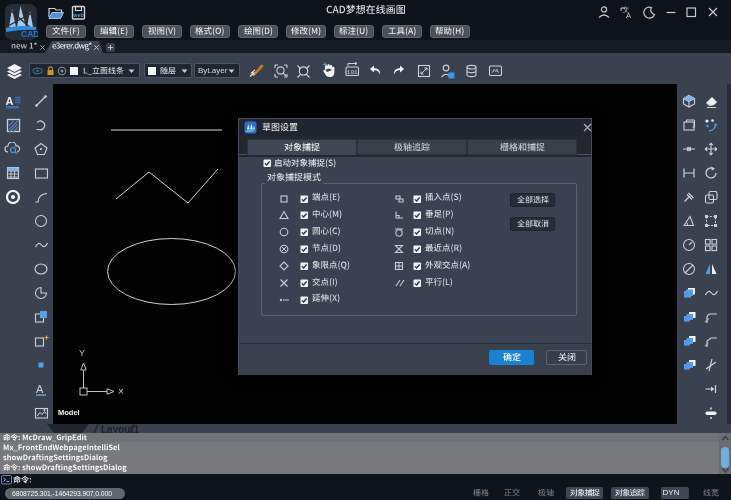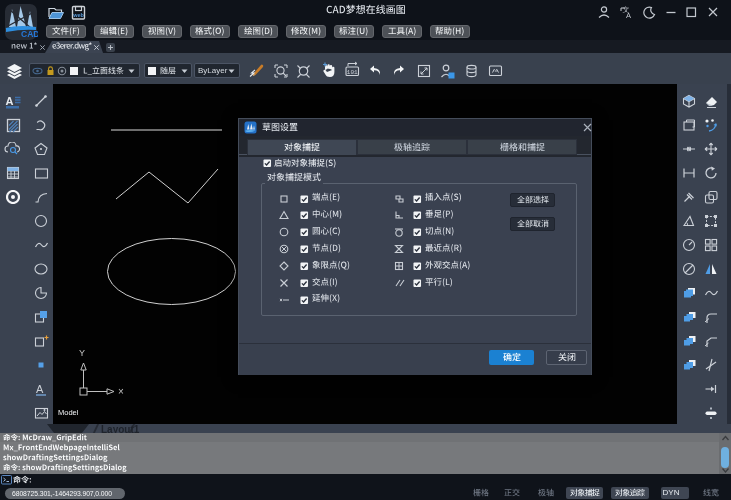--- a/index.html
+++ b/index.html
@@ -584,21 +584,21 @@
 <div class="abs" style="left:489px;top:350px;width:45px;height:15px;background:#1b81d2;border-radius:2px;"></div>
 <svg class="abs" style="left:502.5px;top:352.5px;overflow:visible" width="20" height="14">
       <path transform="translate(0,7.38)" d="M4.9 -7.6C4.5 -6.6 3.9 -5.6 3.1 -4.9C3.2 -4.8 3.5 -4.4 3.6 -4.3C3.7 -4.4 3.8 -4.5 4.0 -4.6V-3.0C4.0 -1.9 3.9 -0.6 3.0 0.3C3.2 0.4 3.6 0.6 3.7 0.8C4.2 0.2 4.5 -0.6 4.6 -1.4H5.7V0.4H6.5V-1.4H7.6V-0.2C7.6 -0.1 7.5 -0.1 7.4 -0.0C7.4 -0.0 7.0 -0.0 6.7 -0.1C6.8 0.2 6.9 0.5 6.9 0.7C7.4 0.7 7.8 0.7 8.1 0.5C8.3 0.4 8.4 0.2 8.4 -0.2V-5.3H6.8C7.2 -5.7 7.5 -6.1 7.7 -6.5L7.1 -6.9L7.0 -6.8H5.4C5.5 -7.0 5.5 -7.2 5.6 -7.4ZM5.7 -2.1H4.7C4.7 -2.4 4.8 -2.7 4.8 -3.0V-3.1H5.7ZM6.5 -2.1V-3.1H7.6V-2.1ZM5.7 -3.7H4.8V-4.6H5.7ZM6.5 -3.7V-4.6H7.6V-3.7ZM4.5 -5.3H4.5C4.7 -5.6 4.9 -5.8 5.0 -6.1H6.5C6.4 -5.8 6.2 -5.5 6.0 -5.3ZM0.5 -7.2V-6.4H1.5C1.3 -5.1 0.9 -3.9 0.3 -3.1C0.4 -2.8 0.6 -2.3 0.6 -2.1C0.8 -2.3 0.9 -2.5 1.0 -2.7V0.3H1.8V-0.4H3.3V-4.4H1.8C2.0 -5.0 2.2 -5.7 2.3 -6.4H3.6V-7.2ZM1.8 -3.6H2.6V-1.1H1.8Z M10.9 -3.4C10.8 -1.8 10.3 -0.5 9.3 0.2C9.5 0.3 9.8 0.6 10.0 0.8C10.5 0.3 11.0 -0.3 11.3 -1.1C12.1 0.3 13.4 0.6 15.2 0.6H17.4C17.4 0.4 17.5 -0.0 17.7 -0.2C17.2 -0.2 15.6 -0.2 15.2 -0.2C14.8 -0.2 14.3 -0.3 13.9 -0.3V-1.9H16.5V-2.7H13.9V-4.0H16.1V-4.8H10.9V-4.0H13.1V-0.6C12.4 -0.8 11.9 -1.3 11.6 -2.2C11.7 -2.5 11.7 -2.9 11.8 -3.3ZM12.8 -7.4C12.9 -7.2 13.0 -6.9 13.1 -6.6H9.7V-4.5H10.5V-5.8H16.4V-4.5H17.3V-6.6H14.1C14.0 -6.9 13.8 -7.4 13.6 -7.7Z" fill="#ffffff"></path>
     </svg>
 <div class="abs" style="left:546px;top:350px;width:41px;height:15px;background:#363d4b;border:1px solid #5d6472;border-radius:2px;box-sizing:border-box;"></div>
 <svg class="abs" style="left:557.5px;top:352.5px;overflow:visible" width="20" height="14">
       <path transform="translate(0,7.38)" d="M1.9 -7.2C2.3 -6.7 2.6 -6.2 2.8 -5.7H1.2V-4.9H4.1V-3.8L4.0 -3.4H0.6V-2.6H3.9C3.6 -1.7 2.7 -0.7 0.4 -0.0C0.6 0.2 0.9 0.5 1.0 0.8C3.2 0.0 4.2 -0.9 4.7 -1.9C5.4 -0.6 6.6 0.3 8.1 0.7C8.2 0.4 8.5 0.1 8.7 -0.1C7.1 -0.5 5.9 -1.4 5.2 -2.6H8.5V-3.4H5.0L5.0 -3.7V-4.9H8.0V-5.7H6.3C6.6 -6.2 7.0 -6.7 7.2 -7.3L6.3 -7.6C6.1 -7.0 5.7 -6.3 5.4 -5.7H3.0L3.6 -6.0C3.4 -6.5 3.0 -7.1 2.7 -7.5Z M9.7 -5.5V0.8H10.6V-5.5ZM9.8 -7.1C10.3 -6.7 10.8 -6.1 11.0 -5.7L11.7 -6.2C11.4 -6.6 10.9 -7.1 10.5 -7.5ZM14.0 -5.8V-4.6H11.2V-3.8H13.5C12.9 -2.9 11.9 -2.1 10.8 -1.5C10.9 -1.4 11.2 -1.1 11.3 -0.9C12.4 -1.5 13.3 -2.3 14.0 -3.2V-1.0C14.0 -0.9 13.9 -0.8 13.8 -0.8C13.6 -0.8 13.1 -0.8 12.6 -0.8C12.7 -0.6 12.9 -0.3 12.9 -0.0C13.6 -0.0 14.1 -0.0 14.4 -0.2C14.8 -0.3 14.9 -0.5 14.9 -1.0V-3.8H16.0V-4.6H14.9V-5.8ZM12.2 -7.1V-6.3H16.5V-0.2C16.5 -0.1 16.4 -0.1 16.3 -0.1C16.2 -0.1 15.8 -0.1 15.3 -0.1C15.5 0.1 15.6 0.5 15.6 0.7C16.2 0.7 16.7 0.7 16.9 0.6C17.2 0.4 17.3 0.2 17.3 -0.2V-7.1Z" fill="#e6e9ed"></path>
     </svg>
 <div class="abs" style="left:0px;top:424px;width:731px;height:9px;background:#3a4250;"></div>
 <div class="abs" style="left:47px;top:424px;width:42px;height:9px;background:#20252d;clip-path:polygon(0 0,100% 0,calc(100% - 7px) 100%,7px 100%);"></div>
-<div class="abs" style="left:58px;top:408px;font-size:7.5px;font-weight:normal;color:#f2f4f6;">Model</div>
+<div class="abs" style="left:58px;top:408px;font-size:7.5px;font-weight:bold;color:#f2f4f6;">Model</div>
 <div class="abs" style="left:95px;top:424px;width:1.5px;height:9px;background:#272c35;transform:skewX(-25deg);"></div>
 <div class="abs" style="left:131px;top:424px;width:1.5px;height:9px;background:#272c35;transform:skewX(-25deg);"></div>
 <div class="abs" style="left:101px;top:424.2px;font-size:10px;font-weight:bold;color:#1e232b;">Layout1</div>
 <div class="abs" style="left:0px;top:433px;width:731px;height:41px;background:#77797c;"></div>
 <div class="abs" style="left:0px;top:433px;width:731px;height:9px;background:#707275;"></div>
 <svg class="abs" style="left:3.0px;top:434.0px;overflow:visible" width="85" height="12">
       <path transform="translate(0,6.15)" d="M3.8 -6.5C3.1 -5.6 1.6 -4.7 0.1 -4.4C0.3 -4.1 0.6 -3.8 0.7 -3.5C1.1 -3.7 1.6 -3.9 2.1 -4.1V-3.6H5.3V-4.1C5.8 -3.9 6.2 -3.7 6.7 -3.5C6.8 -3.8 7.1 -4.2 7.3 -4.4C6.2 -4.6 5.0 -5.2 4.4 -5.8L4.5 -6.0ZM2.7 -4.4C3.1 -4.7 3.5 -5.0 3.8 -5.2C4.1 -4.9 4.4 -4.7 4.8 -4.4ZM0.8 -3.2V0.1H1.7V-0.5H3.3V-3.2ZM1.7 -2.4H2.5V-1.3H1.7ZM3.9 -3.2V0.7H4.8V-2.4H5.8V-1.1C5.8 -1.1 5.8 -1.0 5.7 -1.0C5.6 -1.0 5.3 -1.0 5.0 -1.0C5.1 -0.8 5.2 -0.5 5.3 -0.2C5.8 -0.2 6.1 -0.2 6.4 -0.4C6.6 -0.5 6.7 -0.7 6.7 -1.1V-3.2Z M10.4 -4.0C10.8 -3.7 11.2 -3.3 11.4 -2.9H8.7V-2.1H12.4C12.1 -1.7 11.7 -1.4 11.4 -1.0C11.0 -1.3 10.6 -1.5 10.3 -1.6L9.6 -1.0C10.5 -0.5 11.7 0.3 12.2 0.7L12.9 -0.1C12.7 -0.2 12.4 -0.4 12.1 -0.6C12.8 -1.2 13.6 -2.0 14.1 -2.6L13.5 -3.0L13.3 -2.9H11.6L12.2 -3.5C11.9 -3.8 11.4 -4.2 11.1 -4.5ZM11.3 -6.4C10.5 -5.4 9.0 -4.5 7.7 -4.0C7.9 -3.7 8.2 -3.4 8.3 -3.2C9.4 -3.7 10.4 -4.3 11.3 -5.2C12.2 -4.4 13.3 -3.6 14.2 -3.2C14.4 -3.4 14.7 -3.8 14.9 -4.0C13.9 -4.4 12.7 -5.1 11.9 -5.7L12.1 -6.0Z M16.2 -2.7C16.6 -2.7 16.9 -3.1 16.9 -3.5C16.9 -3.9 16.6 -4.2 16.2 -4.2C15.8 -4.2 15.5 -3.9 15.5 -3.5C15.5 -3.1 15.8 -2.7 16.2 -2.7ZM16.2 0.1C16.6 0.1 16.9 -0.2 16.9 -0.6C16.9 -1.0 16.6 -1.3 16.2 -1.3C15.8 -1.3 15.5 -1.0 15.5 -0.6C15.5 -0.2 15.8 0.1 16.2 0.1Z M19.8 0.0H20.8V-2.3C20.8 -2.9 20.7 -3.6 20.7 -4.1H20.7L21.1 -2.8L22.0 -0.5H22.6L23.5 -2.8L24.0 -4.1H24.0C23.9 -3.6 23.9 -2.9 23.9 -2.3V0.0H24.9V-5.6H23.6L22.7 -2.9C22.6 -2.6 22.5 -2.2 22.4 -1.9H22.3C22.2 -2.2 22.1 -2.6 22.0 -2.9L21.1 -5.6H19.8Z M27.9 0.1C28.4 0.1 28.9 -0.1 29.3 -0.4L28.9 -1.1C28.6 -0.9 28.3 -0.8 28.0 -0.8C27.4 -0.8 27.0 -1.3 27.0 -2.1C27.0 -2.9 27.4 -3.4 28.1 -3.4C28.3 -3.4 28.5 -3.3 28.7 -3.1L29.2 -3.8C28.9 -4.1 28.5 -4.3 28.0 -4.3C26.9 -4.3 25.9 -3.5 25.9 -2.1C25.9 -0.7 26.8 0.1 27.9 0.1Z M30.2 0.0H31.8C33.4 0.0 34.4 -0.9 34.4 -2.8C34.4 -4.7 33.4 -5.6 31.7 -5.6H30.2ZM31.3 -0.9V-4.7H31.6C32.7 -4.7 33.3 -4.2 33.3 -2.8C33.3 -1.5 32.7 -0.9 31.6 -0.9Z M35.4 0.0H36.5V-2.5C36.8 -3.1 37.2 -3.3 37.5 -3.3C37.7 -3.3 37.8 -3.3 37.9 -3.3L38.1 -4.2C38.0 -4.3 37.9 -4.3 37.6 -4.3C37.2 -4.3 36.8 -4.0 36.4 -3.5H36.4L36.3 -4.2H35.4Z M39.7 0.1C40.2 0.1 40.6 -0.1 41.0 -0.4H41.0L41.1 0.0H42.0V-2.5C42.0 -3.7 41.5 -4.3 40.4 -4.3C39.7 -4.3 39.1 -4.0 38.7 -3.8L39.0 -3.0C39.4 -3.2 39.8 -3.4 40.2 -3.4C40.7 -3.4 40.9 -3.1 40.9 -2.7C39.2 -2.5 38.5 -2.0 38.5 -1.1C38.5 -0.4 39.0 0.1 39.7 0.1ZM40.1 -0.8C39.8 -0.8 39.5 -0.9 39.5 -1.2C39.5 -1.6 39.9 -1.9 40.9 -2.0V-1.2C40.6 -0.9 40.4 -0.8 40.1 -0.8Z M43.8 0.0H45.1L45.5 -1.8C45.6 -2.2 45.7 -2.6 45.8 -3.1H45.8C45.9 -2.6 45.9 -2.2 46.0 -1.8L46.5 0.0H47.8L48.8 -4.2H47.8L47.3 -2.1C47.3 -1.7 47.2 -1.3 47.1 -0.9H47.1C47.0 -1.3 46.9 -1.7 46.8 -2.1L46.3 -4.2H45.3L44.8 -2.1C44.7 -1.7 44.6 -1.3 44.5 -0.9H44.5C44.4 -1.3 44.4 -1.7 44.3 -2.1L43.9 -4.2H42.8Z M49.1 1.2H53.2V0.5H49.1Z M56.3 0.1C57.1 0.1 57.8 -0.2 58.1 -0.6V-3.1H56.2V-2.2H57.1V-1.1C57.0 -0.9 56.7 -0.9 56.5 -0.9C55.4 -0.9 54.8 -1.6 54.8 -2.8C54.8 -4.0 55.4 -4.7 56.4 -4.7C56.9 -4.7 57.2 -4.5 57.5 -4.2L58.1 -4.9C57.7 -5.3 57.1 -5.7 56.3 -5.7C54.9 -5.7 53.7 -4.6 53.7 -2.8C53.7 -0.9 54.8 0.1 56.3 0.1Z M59.2 0.0H60.3V-2.5C60.6 -3.1 61.0 -3.3 61.3 -3.3C61.5 -3.3 61.6 -3.3 61.7 -3.3L61.9 -4.2C61.8 -4.3 61.7 -4.3 61.4 -4.3C61.0 -4.3 60.6 -4.0 60.2 -3.5H60.2L60.1 -4.2H59.2Z M62.5 0.0H63.6V-4.2H62.5ZM63.1 -4.9C63.4 -4.9 63.7 -5.1 63.7 -5.5C63.7 -5.8 63.4 -6.1 63.1 -6.1C62.7 -6.1 62.4 -5.8 62.4 -5.5C62.4 -5.1 62.7 -4.9 63.1 -4.9Z M64.8 1.6H65.9V0.3L65.9 -0.4C66.2 -0.1 66.5 0.1 66.9 0.1C67.8 0.1 68.7 -0.7 68.7 -2.2C68.7 -3.5 68.1 -4.3 67.0 -4.3C66.6 -4.3 66.1 -4.1 65.8 -3.8H65.8L65.7 -4.2H64.8ZM66.7 -0.8C66.4 -0.8 66.2 -0.9 65.9 -1.1V-3.0C66.2 -3.3 66.4 -3.4 66.7 -3.4C67.3 -3.4 67.6 -3.0 67.6 -2.2C67.6 -1.2 67.2 -0.8 66.7 -0.8Z M69.7 0.0H73.2V-0.9H70.8V-2.4H72.8V-3.3H70.8V-4.6H73.1V-5.6H69.7Z M75.7 0.1C76.1 0.1 76.6 -0.1 76.9 -0.4H76.9L77.0 0.0H77.9V-6.0H76.8V-4.5L76.8 -3.8C76.5 -4.1 76.2 -4.3 75.8 -4.3C74.9 -4.3 74.0 -3.5 74.0 -2.1C74.0 -0.7 74.7 0.1 75.7 0.1ZM76.0 -0.8C75.4 -0.8 75.1 -1.2 75.1 -2.1C75.1 -2.9 75.5 -3.4 76.0 -3.4C76.3 -3.4 76.5 -3.3 76.8 -3.1V-1.2C76.5 -0.9 76.3 -0.8 76.0 -0.8Z M79.1 0.0H80.2V-4.2H79.1ZM79.6 -4.9C80.0 -4.9 80.3 -5.1 80.3 -5.5C80.3 -5.8 80.0 -6.1 79.6 -6.1C79.2 -6.1 79.0 -5.8 79.0 -5.5C79.0 -5.1 79.2 -4.9 79.6 -4.9Z M82.9 0.1C83.2 0.1 83.5 0.0 83.8 -0.1L83.6 -0.9C83.5 -0.8 83.3 -0.8 83.2 -0.8C82.8 -0.8 82.6 -1.0 82.6 -1.5V-3.3H83.6V-4.2H82.6V-5.3H81.7L81.6 -4.2L80.9 -4.1V-3.3H81.5V-1.5C81.5 -0.5 81.9 0.1 82.9 0.1Z" fill="#fbfcfd"></path>
     </svg>
 <svg class="abs" style="left:3.0px;top:444.0px;overflow:visible" width="118" height="12">
       <path transform="translate(0,6.15)" d="M0.7 0.0H1.7V-2.3C1.7 -2.9 1.6 -3.6 1.5 -4.1H1.6L2.0 -2.8L2.9 -0.5H3.5L4.4 -2.8L4.8 -4.1H4.9C4.8 -3.6 4.7 -2.9 4.7 -2.3V0.0H5.7V-5.6H4.5L3.6 -2.9C3.4 -2.6 3.4 -2.2 3.2 -1.9H3.2C3.1 -2.2 3.0 -2.6 2.9 -2.9L1.9 -5.6H0.7Z M6.5 0.0H7.7L8.0 -0.8C8.2 -1.0 8.3 -1.3 8.4 -1.5H8.4C8.6 -1.3 8.7 -1.0 8.8 -0.8L9.3 0.0H10.5L9.2 -2.1L10.4 -4.2H9.3L8.9 -3.5C8.8 -3.2 8.7 -3.0 8.6 -2.7H8.6C8.5 -3.0 8.3 -3.2 8.2 -3.5L7.8 -4.2H6.6L7.8 -2.2Z M10.7 1.2H14.8V0.5H10.7Z M15.5 0.0H16.7V-2.2H18.6V-3.2H16.7V-4.6H19.0V-5.6H15.5Z M19.8 0.0H20.9V-2.5C21.2 -3.1 21.6 -3.3 21.9 -3.3C22.1 -3.3 22.2 -3.3 22.4 -3.3L22.5 -4.2C22.4 -4.3 22.3 -4.3 22.0 -4.3C21.6 -4.3 21.2 -4.0 20.9 -3.5H20.8L20.7 -4.2H19.8Z M24.9 0.1C25.9 0.1 26.9 -0.7 26.9 -2.1C26.9 -3.5 25.9 -4.3 24.9 -4.3C23.8 -4.3 22.9 -3.5 22.9 -2.1C22.9 -0.7 23.8 0.1 24.9 0.1ZM24.9 -0.8C24.3 -0.8 24.0 -1.3 24.0 -2.1C24.0 -2.9 24.3 -3.4 24.9 -3.4C25.4 -3.4 25.8 -2.9 25.8 -2.1C25.8 -1.3 25.4 -0.8 24.9 -0.8Z M27.8 0.0H28.9V-2.9C29.2 -3.2 29.4 -3.4 29.8 -3.4C30.2 -3.4 30.4 -3.1 30.4 -2.5V0.0H31.5V-2.6C31.5 -3.7 31.1 -4.3 30.2 -4.3C29.6 -4.3 29.2 -4.0 28.8 -3.6H28.8L28.7 -4.2H27.8Z M34.2 0.1C34.5 0.1 34.8 0.0 35.0 -0.1L34.9 -0.9C34.7 -0.8 34.6 -0.8 34.4 -0.8C34.1 -0.8 33.9 -1.0 33.9 -1.5V-3.3H34.9V-4.2H33.9V-5.3H33.0L32.8 -4.2L32.2 -4.1V-3.3H32.8V-1.5C32.8 -0.5 33.2 0.1 34.2 0.1Z M35.9 0.0H39.4V-0.9H37.0V-2.4H38.9V-3.3H37.0V-4.6H39.3V-5.6H35.9Z M40.4 0.0H41.5V-2.9C41.8 -3.2 42.0 -3.4 42.4 -3.4C42.8 -3.4 43.0 -3.1 43.0 -2.5V0.0H44.1V-2.6C44.1 -3.7 43.7 -4.3 42.8 -4.3C42.2 -4.3 41.8 -4.0 41.4 -3.6H41.4L41.3 -4.2H40.4Z M46.7 0.1C47.1 0.1 47.5 -0.1 47.8 -0.4H47.9L47.9 0.0H48.8V-6.0H47.7V-4.5L47.8 -3.8C47.5 -4.1 47.2 -4.3 46.7 -4.3C45.8 -4.3 45.0 -3.5 45.0 -2.1C45.0 -0.7 45.6 0.1 46.7 0.1ZM47.0 -0.8C46.4 -0.8 46.1 -1.2 46.1 -2.1C46.1 -2.9 46.5 -3.4 47.0 -3.4C47.2 -3.4 47.5 -3.3 47.7 -3.1V-1.2C47.5 -0.9 47.2 -0.8 47.0 -0.8Z M50.6 0.0H52.0L52.6 -2.8C52.7 -3.2 52.8 -3.6 52.9 -4.0H52.9C52.9 -3.6 53.0 -3.2 53.1 -2.8L53.7 0.0H55.1L56.1 -5.6H55.1L54.7 -2.8C54.6 -2.3 54.5 -1.7 54.4 -1.1H54.4C54.2 -1.7 54.1 -2.3 54.0 -2.8L53.4 -5.6H52.4L51.8 -2.8C51.7 -2.3 51.5 -1.7 51.4 -1.1H51.4C51.3 -1.7 51.2 -2.3 51.1 -2.8L50.7 -5.6H49.6Z M58.7 0.1C59.2 0.1 59.8 -0.1 60.2 -0.4L59.8 -1.0C59.5 -0.8 59.2 -0.8 58.9 -0.8C58.2 -0.8 57.8 -1.1 57.7 -1.8H60.3C60.3 -1.9 60.3 -2.1 60.3 -2.3C60.3 -3.5 59.7 -4.3 58.6 -4.3C57.6 -4.3 56.6 -3.5 56.6 -2.1C56.6 -0.7 57.5 0.1 58.7 0.1ZM57.7 -2.5C57.8 -3.1 58.2 -3.4 58.6 -3.4C59.1 -3.4 59.4 -3.1 59.4 -2.5Z M63.4 0.1C64.3 0.1 65.1 -0.7 65.1 -2.2C65.1 -3.5 64.5 -4.3 63.5 -4.3C63.1 -4.3 62.6 -4.1 62.3 -3.8L62.3 -4.5V-6.0H61.2V0.0H62.1L62.2 -0.4H62.2C62.6 -0.1 63.0 0.1 63.4 0.1ZM63.1 -0.8C62.9 -0.8 62.6 -0.9 62.3 -1.1V-3.0C62.6 -3.3 62.9 -3.4 63.2 -3.4C63.7 -3.4 64.0 -3.0 64.0 -2.2C64.0 -1.2 63.6 -0.8 63.1 -0.8Z M66.1 1.6H67.2V0.3L67.1 -0.4C67.5 -0.1 67.8 0.1 68.2 0.1C69.1 0.1 70.0 -0.7 70.0 -2.2C70.0 -3.5 69.3 -4.3 68.3 -4.3C67.9 -4.3 67.4 -4.1 67.1 -3.8H67.1L67.0 -4.2H66.1ZM67.9 -0.8C67.7 -0.8 67.4 -0.9 67.2 -1.1V-3.0C67.5 -3.3 67.7 -3.4 68.0 -3.4C68.6 -3.4 68.8 -3.0 68.8 -2.2C68.8 -1.2 68.4 -0.8 67.9 -0.8Z M71.9 0.1C72.4 0.1 72.8 -0.1 73.2 -0.4H73.2L73.3 0.0H74.2V-2.5C74.2 -3.7 73.7 -4.3 72.6 -4.3C71.9 -4.3 71.3 -4.0 70.9 -3.8L71.2 -3.0C71.6 -3.2 72.0 -3.4 72.4 -3.4C72.9 -3.4 73.1 -3.1 73.1 -2.7C71.4 -2.5 70.7 -2.0 70.7 -1.1C70.7 -0.4 71.2 0.1 71.9 0.1ZM72.3 -0.8C72.0 -0.8 71.7 -0.9 71.7 -1.2C71.7 -1.6 72.1 -1.9 73.1 -2.0V-1.2C72.8 -0.9 72.6 -0.8 72.3 -0.8Z M76.8 1.8C78.2 1.8 79.1 1.2 79.1 0.3C79.1 -0.4 78.5 -0.7 77.5 -0.7H76.8C76.3 -0.7 76.2 -0.8 76.2 -1.1C76.2 -1.2 76.2 -1.3 76.3 -1.4C76.5 -1.4 76.7 -1.3 76.9 -1.3C77.8 -1.3 78.5 -1.8 78.5 -2.8C78.5 -3.0 78.4 -3.2 78.3 -3.4H79.0V-4.2H77.5C77.3 -4.3 77.1 -4.3 76.9 -4.3C76.0 -4.3 75.2 -3.8 75.2 -2.8C75.2 -2.3 75.5 -1.9 75.7 -1.7V-1.7C75.5 -1.5 75.3 -1.2 75.3 -0.9C75.3 -0.5 75.4 -0.3 75.7 -0.2V-0.1C75.3 0.1 75.1 0.4 75.1 0.7C75.1 1.5 75.8 1.8 76.8 1.8ZM76.9 -2.0C76.5 -2.0 76.2 -2.3 76.2 -2.8C76.2 -3.3 76.5 -3.5 76.9 -3.5C77.2 -3.5 77.5 -3.3 77.5 -2.8C77.5 -2.3 77.2 -2.0 76.9 -2.0ZM77.0 1.1C76.4 1.1 76.0 0.9 76.0 0.6C76.0 0.4 76.1 0.2 76.3 0.1C76.4 0.1 76.6 0.1 76.8 0.1H77.3C77.8 0.1 78.0 0.2 78.0 0.5C78.0 0.8 77.6 1.1 77.0 1.1Z M81.6 0.1C82.2 0.1 82.7 -0.1 83.1 -0.4L82.7 -1.0C82.4 -0.8 82.1 -0.8 81.8 -0.8C81.2 -0.8 80.7 -1.1 80.6 -1.8H83.2C83.2 -1.9 83.3 -2.1 83.3 -2.3C83.3 -3.5 82.7 -4.3 81.5 -4.3C80.5 -4.3 79.6 -3.5 79.6 -2.1C79.6 -0.7 80.5 0.1 81.6 0.1ZM80.6 -2.5C80.7 -3.1 81.1 -3.4 81.5 -3.4C82.1 -3.4 82.3 -3.1 82.3 -2.5Z M84.3 0.0H85.4V-5.6H84.3Z M86.6 0.0H87.7V-2.9C88.1 -3.2 88.3 -3.4 88.6 -3.4C89.0 -3.4 89.2 -3.1 89.2 -2.5V0.0H90.3V-2.6C90.3 -3.7 89.9 -4.3 89.0 -4.3C88.4 -4.3 88.0 -4.0 87.7 -3.6H87.6L87.5 -4.2H86.6Z M93.0 0.1C93.4 0.1 93.7 0.0 93.9 -0.1L93.7 -0.9C93.6 -0.8 93.4 -0.8 93.3 -0.8C92.9 -0.8 92.7 -1.0 92.7 -1.5V-3.3H93.8V-4.2H92.7V-5.3H91.8L91.7 -4.2L91.0 -4.1V-3.3H91.6V-1.5C91.6 -0.5 92.0 0.1 93.0 0.1Z M96.4 0.1C97.0 0.1 97.5 -0.1 97.9 -0.4L97.5 -1.0C97.2 -0.8 96.9 -0.8 96.6 -0.8C96.0 -0.8 95.5 -1.1 95.4 -1.8H98.0C98.0 -1.9 98.1 -2.1 98.1 -2.3C98.1 -3.5 97.5 -4.3 96.3 -4.3C95.3 -4.3 94.3 -3.5 94.3 -2.1C94.3 -0.7 95.3 0.1 96.4 0.1ZM95.4 -2.5C95.5 -3.1 95.9 -3.4 96.3 -3.4C96.9 -3.4 97.1 -3.1 97.1 -2.5Z M100.0 0.1C100.3 0.1 100.4 0.1 100.6 0.0L100.4 -0.8C100.4 -0.8 100.3 -0.8 100.3 -0.8C100.2 -0.8 100.1 -0.9 100.1 -1.1V-6.0H99.0V-1.2C99.0 -0.4 99.2 0.1 100.0 0.1Z M102.4 0.1C102.6 0.1 102.8 0.1 102.9 0.0L102.8 -0.8C102.7 -0.8 102.7 -0.8 102.7 -0.8C102.5 -0.8 102.4 -0.9 102.4 -1.1V-6.0H101.3V-1.2C101.3 -0.4 101.6 0.1 102.4 0.1Z M103.7 0.0H104.8V-4.2H103.7ZM104.2 -4.9C104.6 -4.9 104.9 -5.1 104.9 -5.5C104.9 -5.8 104.6 -6.1 104.2 -6.1C103.9 -6.1 103.6 -5.8 103.6 -5.5C103.6 -5.1 103.9 -4.9 104.2 -4.9Z M107.7 0.1C109.0 0.1 109.8 -0.7 109.8 -1.6C109.8 -2.4 109.3 -2.8 108.6 -3.1L107.9 -3.4C107.4 -3.6 107.1 -3.7 107.1 -4.1C107.1 -4.5 107.4 -4.7 107.8 -4.7C108.3 -4.7 108.7 -4.5 109.0 -4.2L109.6 -4.9C109.1 -5.4 108.5 -5.7 107.8 -5.7C106.7 -5.7 105.9 -5.0 105.9 -4.0C105.9 -3.2 106.5 -2.8 107.1 -2.6L107.8 -2.2C108.3 -2.0 108.6 -1.9 108.6 -1.5C108.6 -1.1 108.3 -0.9 107.7 -0.9C107.3 -0.9 106.7 -1.1 106.3 -1.5L105.7 -0.7C106.2 -0.2 107.0 0.1 107.7 0.1Z M112.5 0.1C113.0 0.1 113.5 -0.1 113.9 -0.4L113.6 -1.0C113.3 -0.8 113.0 -0.8 112.6 -0.8C112.0 -0.8 111.6 -1.1 111.5 -1.8H114.1C114.1 -1.9 114.1 -2.1 114.1 -2.3C114.1 -3.5 113.5 -4.3 112.3 -4.3C111.4 -4.3 110.4 -3.5 110.4 -2.1C110.4 -0.7 111.3 0.1 112.5 0.1ZM111.4 -2.5C111.5 -3.1 111.9 -3.4 112.4 -3.4C112.9 -3.4 113.2 -3.1 113.2 -2.5Z M116.1 0.1C116.3 0.1 116.5 0.1 116.6 0.0L116.5 -0.8C116.4 -0.8 116.4 -0.8 116.3 -0.8C116.2 -0.8 116.1 -0.9 116.1 -1.1V-6.0H115.0V-1.2C115.0 -0.4 115.3 0.1 116.1 0.1Z" fill="#fbfcfd"></path>

